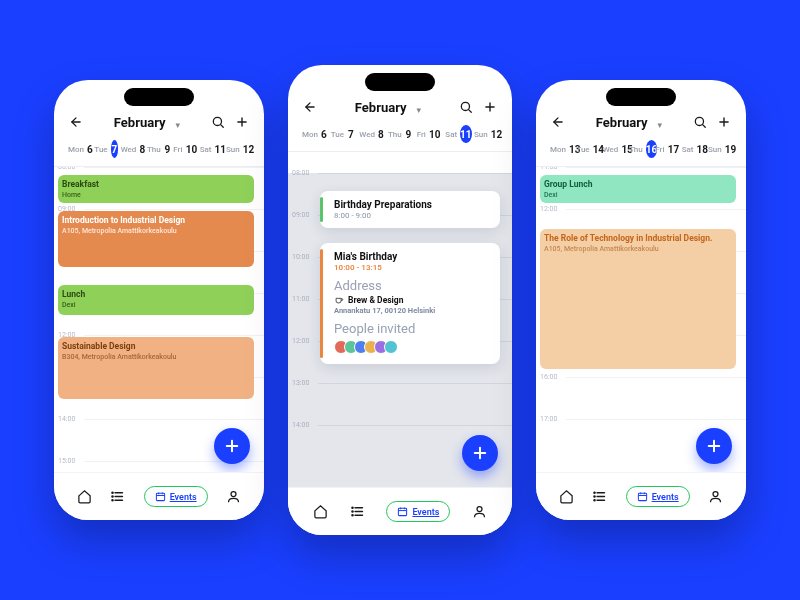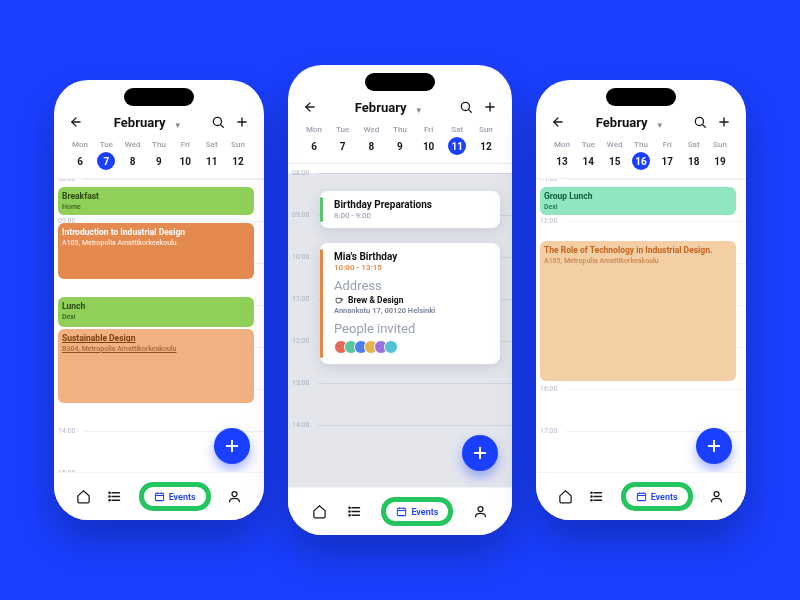--- a/index.html
+++ b/index.html
@@ -11,21 +11,21 @@
   }
   .phone.center { width: 224px; height: 470px; }
   .notch { position: absolute; top: 8px; left: 50%; transform: translateX(-50%);
     width: 70px; height: 18px; background: #000; border-radius: 12px; z-index: 10; }
   .header { padding: 34px 14px 6px 14px; display: flex; align-items: center; justify-content: space-between; }
   .hgroup { display: flex; align-items: flex-end; gap: 8px; }
   .icon-btn { width: 16px; height: 16px; display:flex; align-items:center; justify-content:center; color:#1a1a1a; cursor:pointer; }
   .title { font-size: 13px; font-weight: 700; color:#111; }
   .chev { font-size: 9px; color:#888; margin-left:2px;}
   .weekrow { display:flex; justify-content:space-between; padding: 4px 14px 8px 14px; }
-  .daycol { display:flex; flex-direction:column; align-items:center; gap:3px; width: 24px; cursor:pointer;}
+  .daycol { display:flex; align-items:center; gap:3px; width: 24px; cursor:pointer;}
   .dow { font-size:8px; color:#9aa0ac; font-weight:500;}
   .dnum { font-size:10px; font-weight:700; color:#1a1a1a; width:18px; height:18px; display:flex;align-items:center;justify-content:center; border-radius:50%;}
   .dnum.sel { background:#1a3fff; color:#fff; }
   .divider { height:1px; background:#eceef3; margin: 0 0 0 0;}
   .timeline { flex:1; overflow:hidden; position:relative; padding-left: 30px; }
   .hourrow { position:relative; height: 42px; border-top:1px solid #eff1f6;}
   .hourlabel { position:absolute; left:-26px; top:-5px; font-size:7px; color:#b4bac7; }
   .event { position:absolute; left:4px; right:10px; border-radius:6px; padding:5px 4px; overflow:hidden;}
   .event .et { font-size:8.5px; font-weight:700; line-height:1.15;}
   .event .es { font-size:7px; font-weight:500; opacity:.85; margin-top:1px;}
@@ -40,22 +40,22 @@
   .peach2 .es { color:#bf7a42;}
 
   .fab { position:absolute; right:14px; bottom:56px; width:36px;height:36px;border-radius:50%;
     background:#1a3fff; color:#fff; display:flex;align-items:center;justify-content:center;
     font-size:20px; box-shadow:0 6px 12px rgba(26,63,255,.4); cursor:pointer;}
   .phone.center .fab { bottom: 64px; }
   .tabbar { position:absolute; bottom:0; left:0; right:0; height:48px; background:#fff;
     display:flex; align-items:center; justify-content:space-around; padding:0 14px;
     border-top:1px solid #f1f3f8;}
   .tabitem { color:#1a1a1a; display:flex; align-items:center; justify-content:center; cursor:pointer; }
-  .tabpill { display:flex; align-items:center; gap:4px; border:5px solid #22c55e; color:#1a3fff;
-    font-size:9px; font-weight:600; padding:4px 10px; border-radius:14px;}
+  .tabpill { display:flex; align-items:center; gap:4px; border:1px solid #22c55e; color:#1a3fff;
+    font-size:9px; font-weight:600; padding:4px 10px; border-radius:14px;text-decoration:underline;}
   .tabpill svg { color:#1a3fff;}
 
   
   .shade { position:absolute; top:108px; left:0; right:0; bottom:48px; background:rgba(130,140,170,.22); }
   .card { position:absolute; left:32px; right:12px; background:#fff; border-radius:8px;
     box-shadow:0 4px 14px rgba(20,30,60,.12); padding:8px 10px; }
   .card .bar { position:absolute; left:0; top:6px; bottom:6px; width:3px; border-radius:2px;}
   .card1 { top:126px; }
   .card1 .bar { background:#59c46a;}
   .card1 .t { font-size:10px; font-weight:700; color:#111; margin-left:4px;}
@@ -166,21 +166,21 @@
         <div class="es">Home</div>
       </div>
       <div class="event orange" style="top: 44px; height: 56px;">
         <div class="et">Introduction to Industrial Design</div>
         <div class="es">A105, Metropolia Amattikorkeakoulu</div>
       </div>
       <div class="event green" style="top: 118px; height: 30px;">
         <div class="et">Lunch</div>
         <div class="es">Dexi</div>
       </div>
-      <div class="event peach" style="top: 150px; height: 74px; text-decoration: underline;">
+      <div class="event peach" style="top: 170px; height: 62px;">
         <div class="et">Sustainable Design</div>
         <div class="es">B304, Metropolia Amattikorkeakoulu</div>
       </div>
     </div>
   <div class="fab">
     <svg width="18" height="18" viewBox="0 0 24 24" fill="none" stroke="currentColor" stroke-width="2.6" stroke-linecap="round">
         <line x1="12" y1="5" x2="12" y2="19"></line>
         <line x1="5" y1="12" x2="19" y2="12"></line>
       </svg>
   </div>

